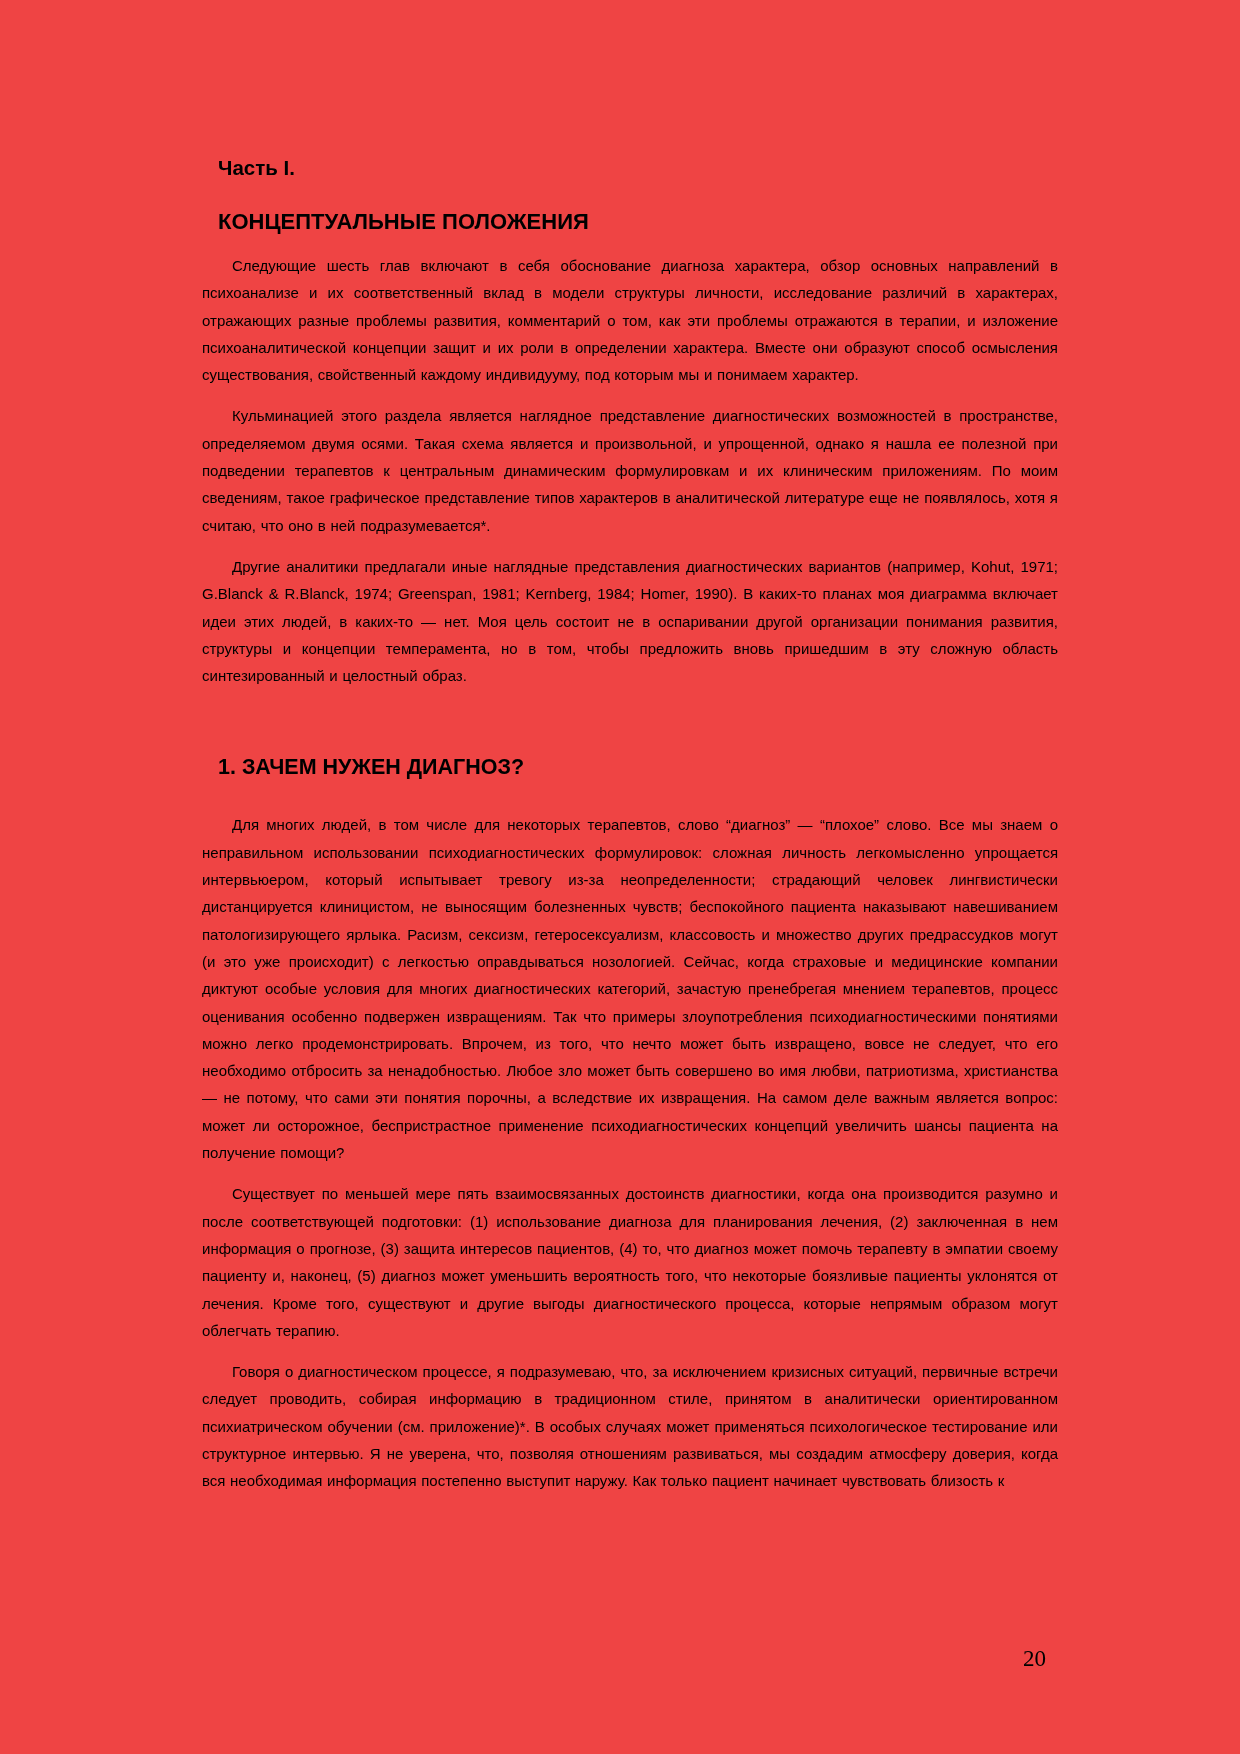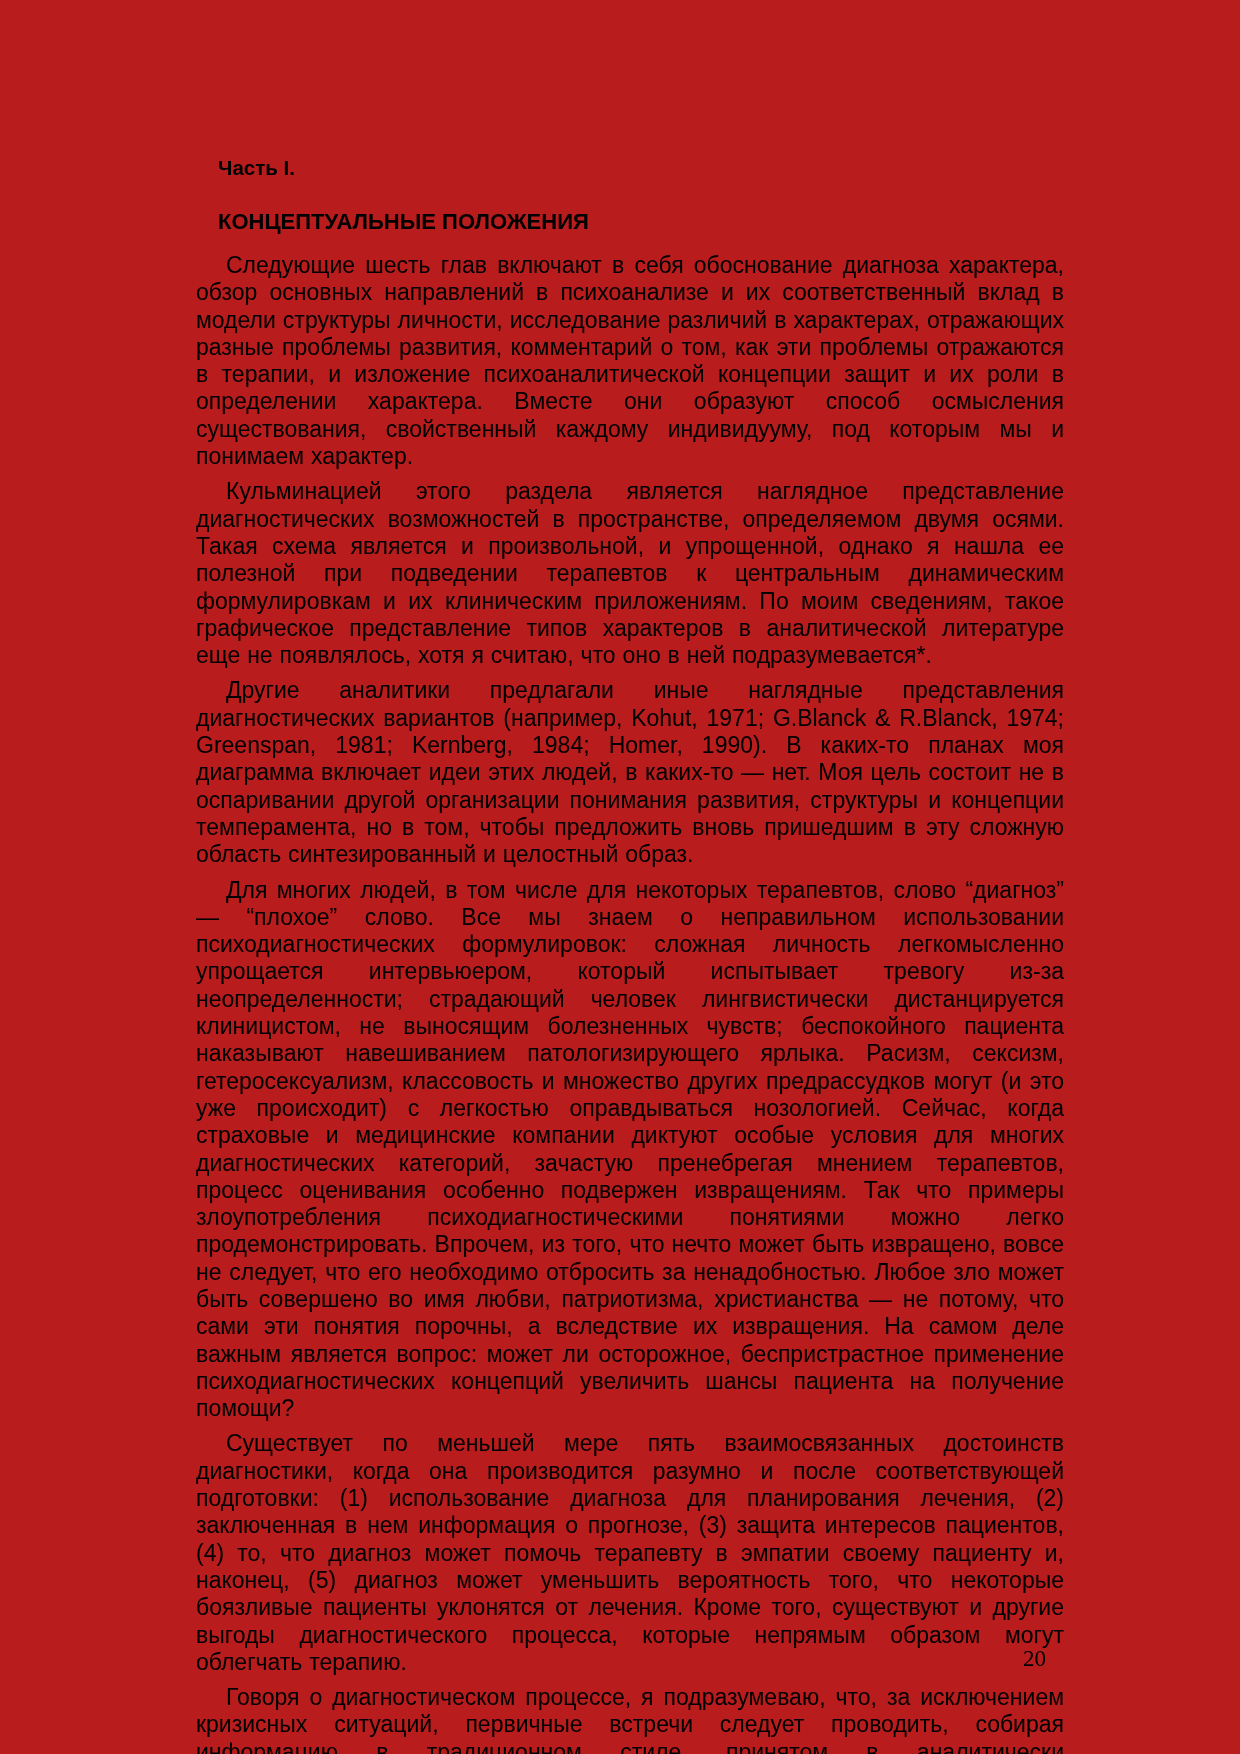--- a/index.html
+++ b/index.html
@@ -13,21 +13,21 @@
     position: relative;
     font-family: "Liberation Sans", sans-serif;
     color: #000000;
     overflow: hidden;
   }
   .page {
     position: absolute;
     left: 0; top: 0;
     width: 1240px;
     height: 1754px;
-    background: #b91c1c;
+    background: #ef4444;
     text-decoration: underline;
   }
   .content {
     position: absolute;
     left: 188px;
     top: 156px;
     width: 884px;
   }
   .part-label {
     font-weight: bold;
@@ -35,25 +35,25 @@
     line-height: 24px;
     margin: 0 0 29px 30px;
   }
   .part-title {
     font-weight: bold;
     font-size: 22px;
     line-height: 25px;
     margin: 0 0 18px 30px;
   }
   p.body-par {
-    font-size: 23px;
+    font-size: 15px;
     line-height: 27.3px;
     text-align: justify;
     text-indent: 30px;
-    margin: 8px;
+    margin: 14px;
     word-spacing: 0.5px;
   }
   .section-title {
     font-weight: bold;
     font-size: 21.5px;
     line-height: 25px;
     margin: 66px 0 31px 30px;
   }
   .page-number {
     position: absolute;
@@ -73,20 +73,21 @@
     <div class="part-label">Часть I.</div>
 
     <div class="part-title">КОНЦЕПТУАЛЬНЫЕ ПОЛОЖЕНИЯ</div>
 
     <p class="body-par">Следующие шесть глав включают в себя обоснование диагноза характера, обзор основных направлений в психоанализе и их соответственный вклад в модели структуры личности, исследование различий в характерах, отражающих разные проблемы развития, комментарий о том, как эти проблемы отражаются в терапии, и изложение психоаналитической концепции защит и их роли в определении характера. Вместе они образуют способ осмысления существования, свойственный каждому индивидууму, под которым мы и понимаем характер.</p>
 
     <p class="body-par">Кульминацией этого раздела является наглядное представление диагностических возможностей в пространстве, определяемом двумя осями. Такая схема является и произвольной, и упрощенной, однако я нашла ее полезной при подведении терапевтов к центральным динамическим формулировкам и их клиническим приложениям. По моим сведениям, такое графическое представление типов характеров в аналитической литературе еще не появлялось, хотя я считаю, что оно в ней подразумевается*.</p>
 
     <p class="body-par">Другие аналитики предлагали иные наглядные представления диагностических вариантов (например, Kohut, 1971; G.Blanck &amp; R.Blanck, 1974; Greenspan, 1981; Kernberg, 1984; Homer, 1990). В каких-то планах моя диаграмма включает идеи этих людей, в каких-то — нет. Моя цель состоит не в оспаривании другой организации понимания развития, структуры и концепции темперамента, но в том, чтобы предложить вновь пришедшим в эту сложную область синтезированный и целостный образ.</p>
 
+    <div class="section-title">1. ЗАЧЕМ НУЖЕН ДИАГНОЗ?</div>
 
     <p class="body-par">Для многих людей, в том числе для некоторых терапевтов, слово “диагноз” — “плохое” слово. Все мы знаем о неправильном использовании психодиагностических формулировок: сложная личность легкомысленно упрощается интервьюером, который испытывает тревогу из-за неопределенности; страдающий человек лингвистически дистанцируется клиницистом, не выносящим болезненных чувств; беспокойного пациента наказывают навешиванием патологизирующего ярлыка. Расизм, сексизм, гетеросексуализм, классовость и множество других предрассудков могут (и это уже происходит) с легкостью оправдываться нозологией. Сейчас, когда страховые и медицинские компании диктуют особые условия для многих диагностических категорий, зачастую пренебрегая мнением терапевтов, процесс оценивания особенно подвержен извращениям. Так что примеры злоупотребления психодиагностическими понятиями можно легко продемонстрировать. Впрочем, из того, что нечто может быть извращено, вовсе не следует, что его необходимо отбросить за ненадобностью. Любое зло может быть совершено во имя любви, патриотизма, христианства — не потому, что сами эти понятия порочны, а вследствие их извращения. На самом деле важным является вопрос: может ли осторожное, беспристрастное применение психодиагностических концепций увеличить шансы пациента на получение помощи?</p>
 
     <p class="body-par">Существует по меньшей мере пять взаимосвязанных достоинств диагностики, когда она производится разумно и после соответствующей подготовки: (1) использование диагноза для планирования лечения, (2) заключенная в нем информация о прогнозе, (3) защита интересов пациентов, (4) то, что диагноз может помочь терапевту в эмпатии своему пациенту и, наконец, (5) диагноз может уменьшить вероятность того, что некоторые боязливые пациенты уклонятся от лечения. Кроме того, существуют и другие выгоды диагностического процесса, которые непрямым образом могут облегчать терапию.</p>
 
     <p class="body-par">Говоря о диагностическом процессе, я подразумеваю, что, за исключением кризисных ситуаций, первичные встречи следует проводить, собирая информацию в традиционном стиле, принятом в аналитически ориентированном психиатрическом обучении (см. приложение)*. В особых случаях может применяться психологическое тестирование или структурное интервью. Я не уверена, что, позволяя отношениям развиваться, мы создадим атмосферу доверия, когда вся необходимая информация постепенно выступит наружу. Как только пациент начинает чувствовать близость к</p>
 
   </div>
 
   <div class="page-number">20</div>

